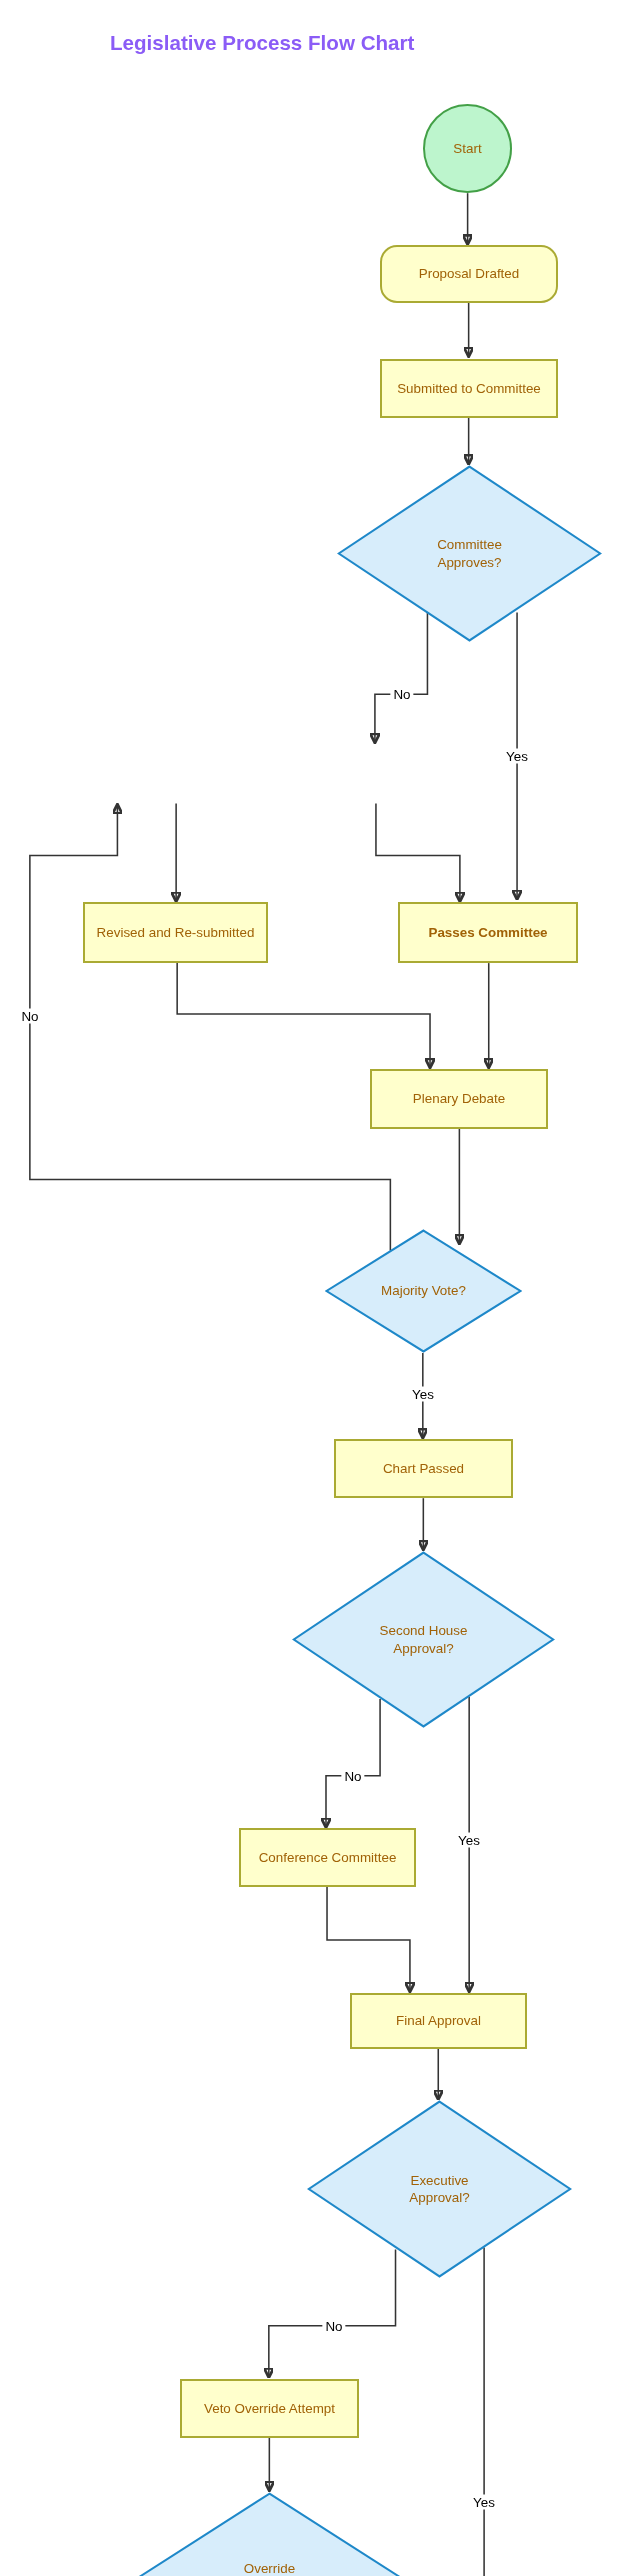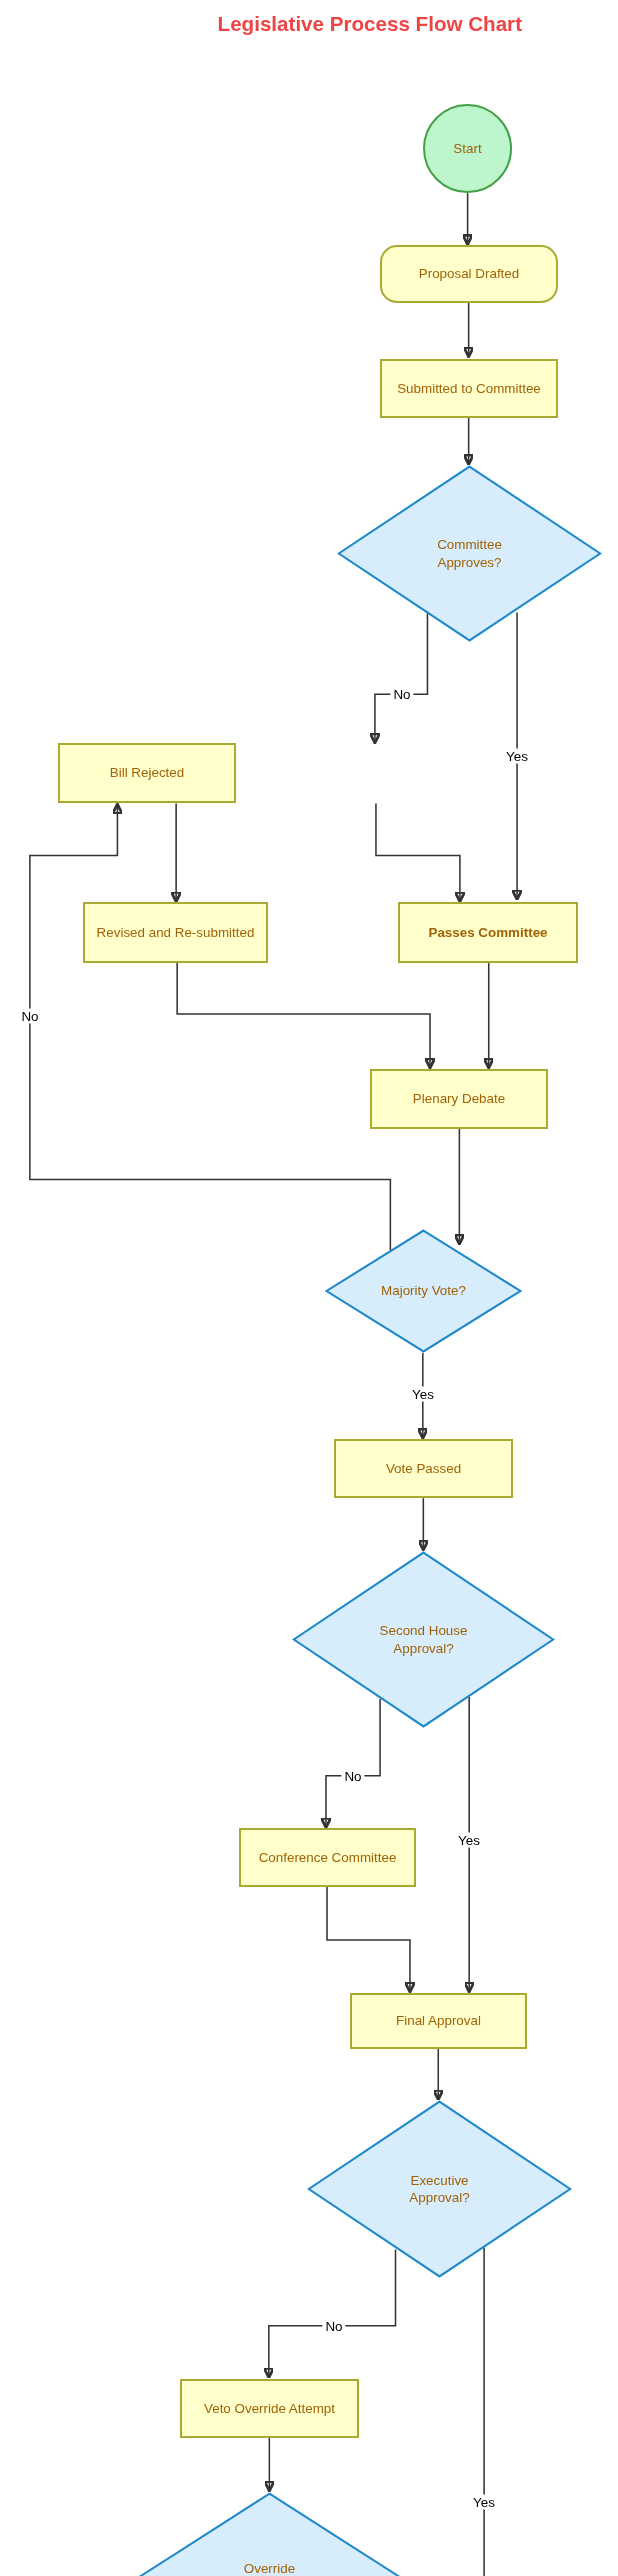--- a/index.html
+++ b/index.html
@@ -1,19 +1,19 @@
 <!DOCTYPE html>
 <html style="--process-fill: #FFFFCC; --process-stroke: #AAAA33; --decision-fill: #D7EDFB; --decision-stroke: #1E88C9; --terminal-fill: #BDF5CD; --terminal-stroke: #43A047; --edge-stroke: #333333;font-size:8.2px"><head>
 <meta charset="utf-8">
 <style>
   html,body{margin:0;padding:0;background:#ffffff;}
   .canvas{position:relative;width:618px;height:3035px;background:#ffffff;
           font-family:"Liberation Sans",sans-serif;color:#333333;overflow:hidden;}
-  .title{position:absolute;left:110px;top:12px;width:412px;text-align:right;
-         font-size:20.6px;font-weight:bold;color:#ef4444;}
+  .title{position:absolute;left:110px;top:31px;width:412px;text-align:left;
+         font-size:20.6px;font-weight:bold;color:#8b5cf6;}
   #edges{position:absolute;left:0;top:0;}
   #edges path{fill:none;stroke:#333333;stroke-width:3px;}
   .node{position:absolute;box-sizing:border-box;display:flex;align-items:center;
         justify-content:center;text-align:center;font-size:13.4px;line-height:1.3;color:#a16207;}
   .process{background:var(--process-fill,#FFFFCC);border:2.1px solid var(--process-stroke,#AAAA33);}
   .terminal{background:var(--terminal-fill,#BDF5CD);border:2.6px solid var(--terminal-stroke,#43A047);
             border-radius:50%;}
   .decision{background:transparent;border:none;}
   .decision svg{position:absolute;left:0;top:0;}
   .decision polygon{fill:var(--decision-fill,#D7EDFB);stroke:var(--decision-stroke,#1E88C9);stroke-width:4px;}
@@ -63,34 +63,31 @@
   <div class="node terminal" style="left:423px;top:104px;width:89px;height:89px;">
     <span>Start</span>
   </div>
 
   <div class="node process" style="left:380px;top:245px;width:178px;height:58px;border-radius:17px;">
     <span>Proposal Drafted</span>
   </div>
   <div class="node process" style="left:380px;top:359px;width:178px;height:59px;">
     <span>Submitted to Committee</span>
   </div>
-  <div class="node process" style="left:58px;top:743px;width:178px;height:60px;">
-    <span>Bill Rejected</span>
-  </div>
   <div class="node process" style="left:83px;top:902px;width:185px;height:61px;">
     <span>Revised and Re-submitted</span>
   </div>
   <div class="node process" style="left:398px;top:902px;width:180px;height:61px;font-weight:bold;">
     <span>Passes Committee</span>
   </div>
   <div class="node process" style="left:370px;top:1069px;width:178px;height:60px;">
     <span>Plenary Debate</span>
   </div>
   <div class="node process" style="left:334px;top:1439px;width:179px;height:59px;">
-    <span>Vote Passed</span>
+    <span>Chart Passed</span>
   </div>
   <div class="node process" style="left:239px;top:1828px;width:177px;height:59px;">
     <span>Conference Committee</span>
   </div>
   <div class="node process" style="left:350px;top:1993px;width:177px;height:56px;">
     <span>Final Approval</span>
   </div>
   <div class="node process" style="left:180px;top:2379px;width:179px;height:59px;">
     <span>Veto Override Attempt</span>
   </div>

